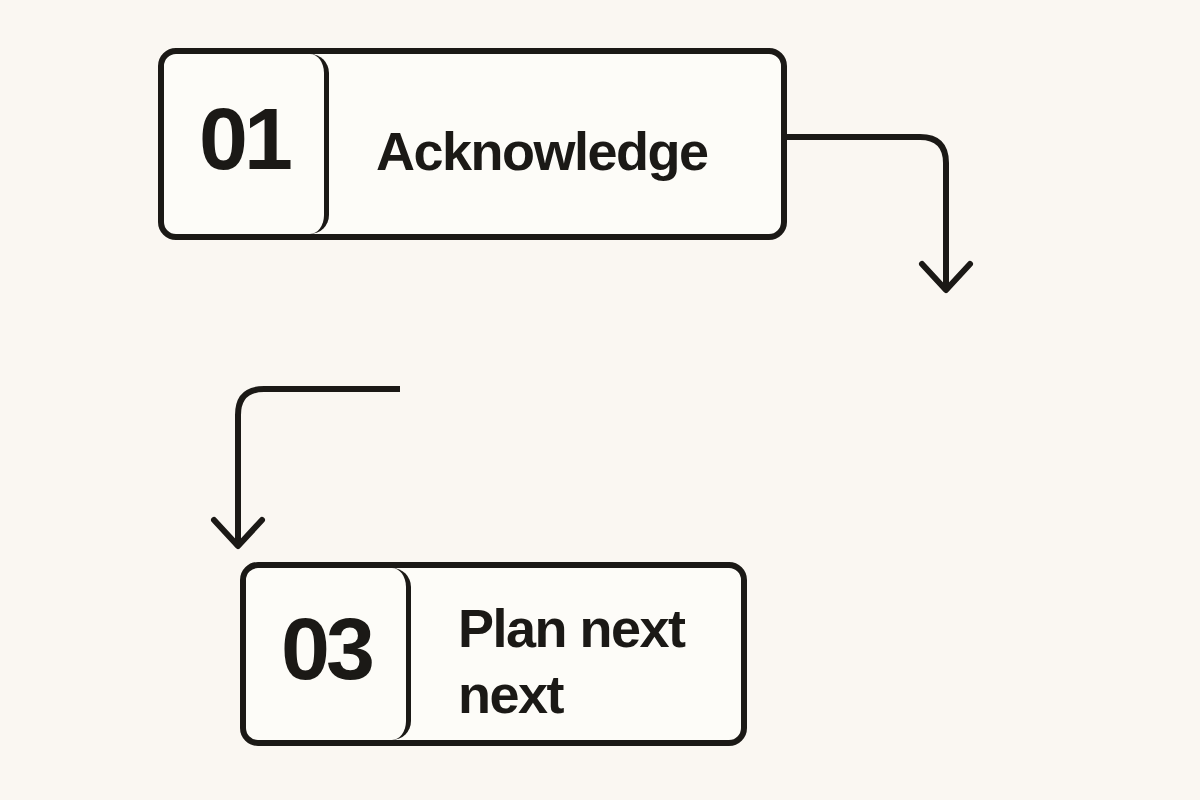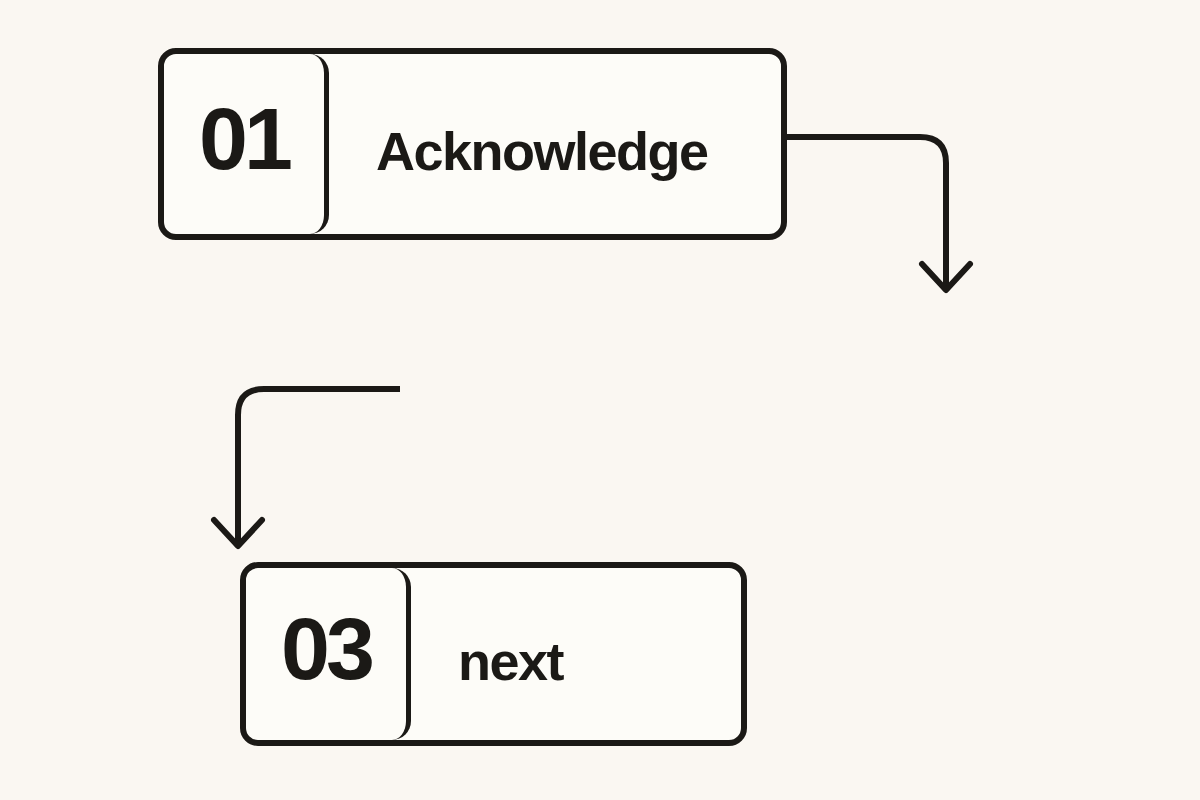--- a/index.html
+++ b/index.html
@@ -86,17 +86,18 @@
       <span class="label-line">Acknowledge</span>
     </div>
   </div>
 
 
   <div class="step-box box3">
     <div class="num-cell">
       <span>03</span>
     </div>
     <div class="label-cell">
+      <span class="label-line">Plan next</span>
       <span class="label-line">next</span>
     </div>
   </div>
 
 </div>
 
 </body></html>

